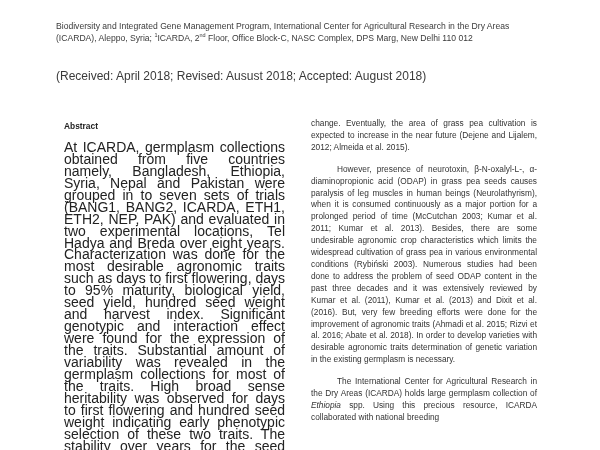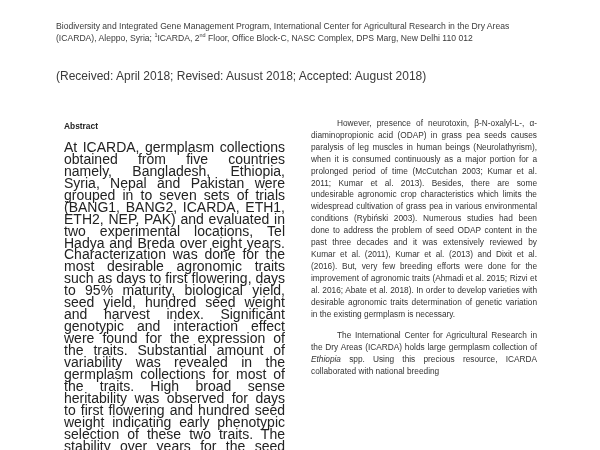--- a/index.html
+++ b/index.html
@@ -30,15 +30,16 @@
 <div class="col left">
   <div class="abs-h">Abstract</div>
   <div class="abs">At ICARDA, germplasm collections obtained from five countries namely, Bangladesh, Ethiopia, Syria, Nepal and Pakistan were grouped in to seven sets of trials (BANG1, BANG2, ICARDA, ETH1, ETH2, NEP, PAK) and evaluated in two experimental locations, Tel Hadya and Breda over eight years. Characterization was done for the most desirable agronomic traits such as days to first flowering, days to 95% maturity, biological yield, seed yield, hundred seed weight and harvest index. Significant genotypic and interaction effect were found for the expression of the traits. Substantial amount of variability was revealed in the germplasm collections for most of the traits. High broad sense heritability was observed for days to first flowering and hundred seed weight indicating early phenotypic selection of these two traits. The stability over years for the seed yield (in terms of the CV), identified promising accessions such as ILG2178 in BANG1 and ILG1721, ILG1632, ILG1624, ILG1540 and ILG1501 for future breeding.</div>
   <div class="kw">
   </div>
   <div class="intro-h">Introduction</div>
   <div class="p"><span>Grass pea (</span><i>Lathyrus sativus</i><span> L.), commonly known as chickling vetch is a cool season legume crop (2n=14) (Talukdar 2009; McCutchan 2003). It is traditionally valued as a food and fodder legume. It offers rich source of seed protein (18-34%) for the human diet; and thus, it plays an important role in food protein</span></div>
 </div>
 
 <div class="col right">
+  <div class="p">change. Eventually, the area of grass pea cultivation is expected to increase in the near future (Dejene and Lijalem, 2012; Almeida et al. 2015).</div>
   <div class="p indent">However, presence of neurotoxin, β-N-oxalyl-L-, α-diaminopropionic acid (ODAP) in grass pea seeds causes paralysis of leg muscles in human beings (Neurolathyrism), when it is consumed continuously as a major portion for a prolonged period of time (McCutchan 2003; Kumar et al. 2011; Kumar et al. 2013). Besides, there are some undesirable agronomic crop characteristics which limits the widespread cultivation of grass pea in various environmental conditions (Rybiński 2003). Numerous studies had been done to address the problem of seed ODAP content in the past three decades and it was extensively reviewed by Kumar et al. (2011), Kumar et al. (2013) and Dixit et al. (2016). But, very few breeding efforts were done for the improvement of agronomic traits (Ahmadi et al. 2015; Rizvi et al. 2016; Abate et al. 2018). In order to develop varieties with desirable agronomic traits determination of genetic variation in the existing germplasm is necessary.</div>
   <div class="p indent"><span>The International Center for Agricultural Research in the Dry Areas (ICARDA) holds large germplasm collection of </span><i>Ethiopia</i><span> spp. Using this precious resource, ICARDA collaborated with national breeding</span></div>
 </div>
 
 </body></html>

